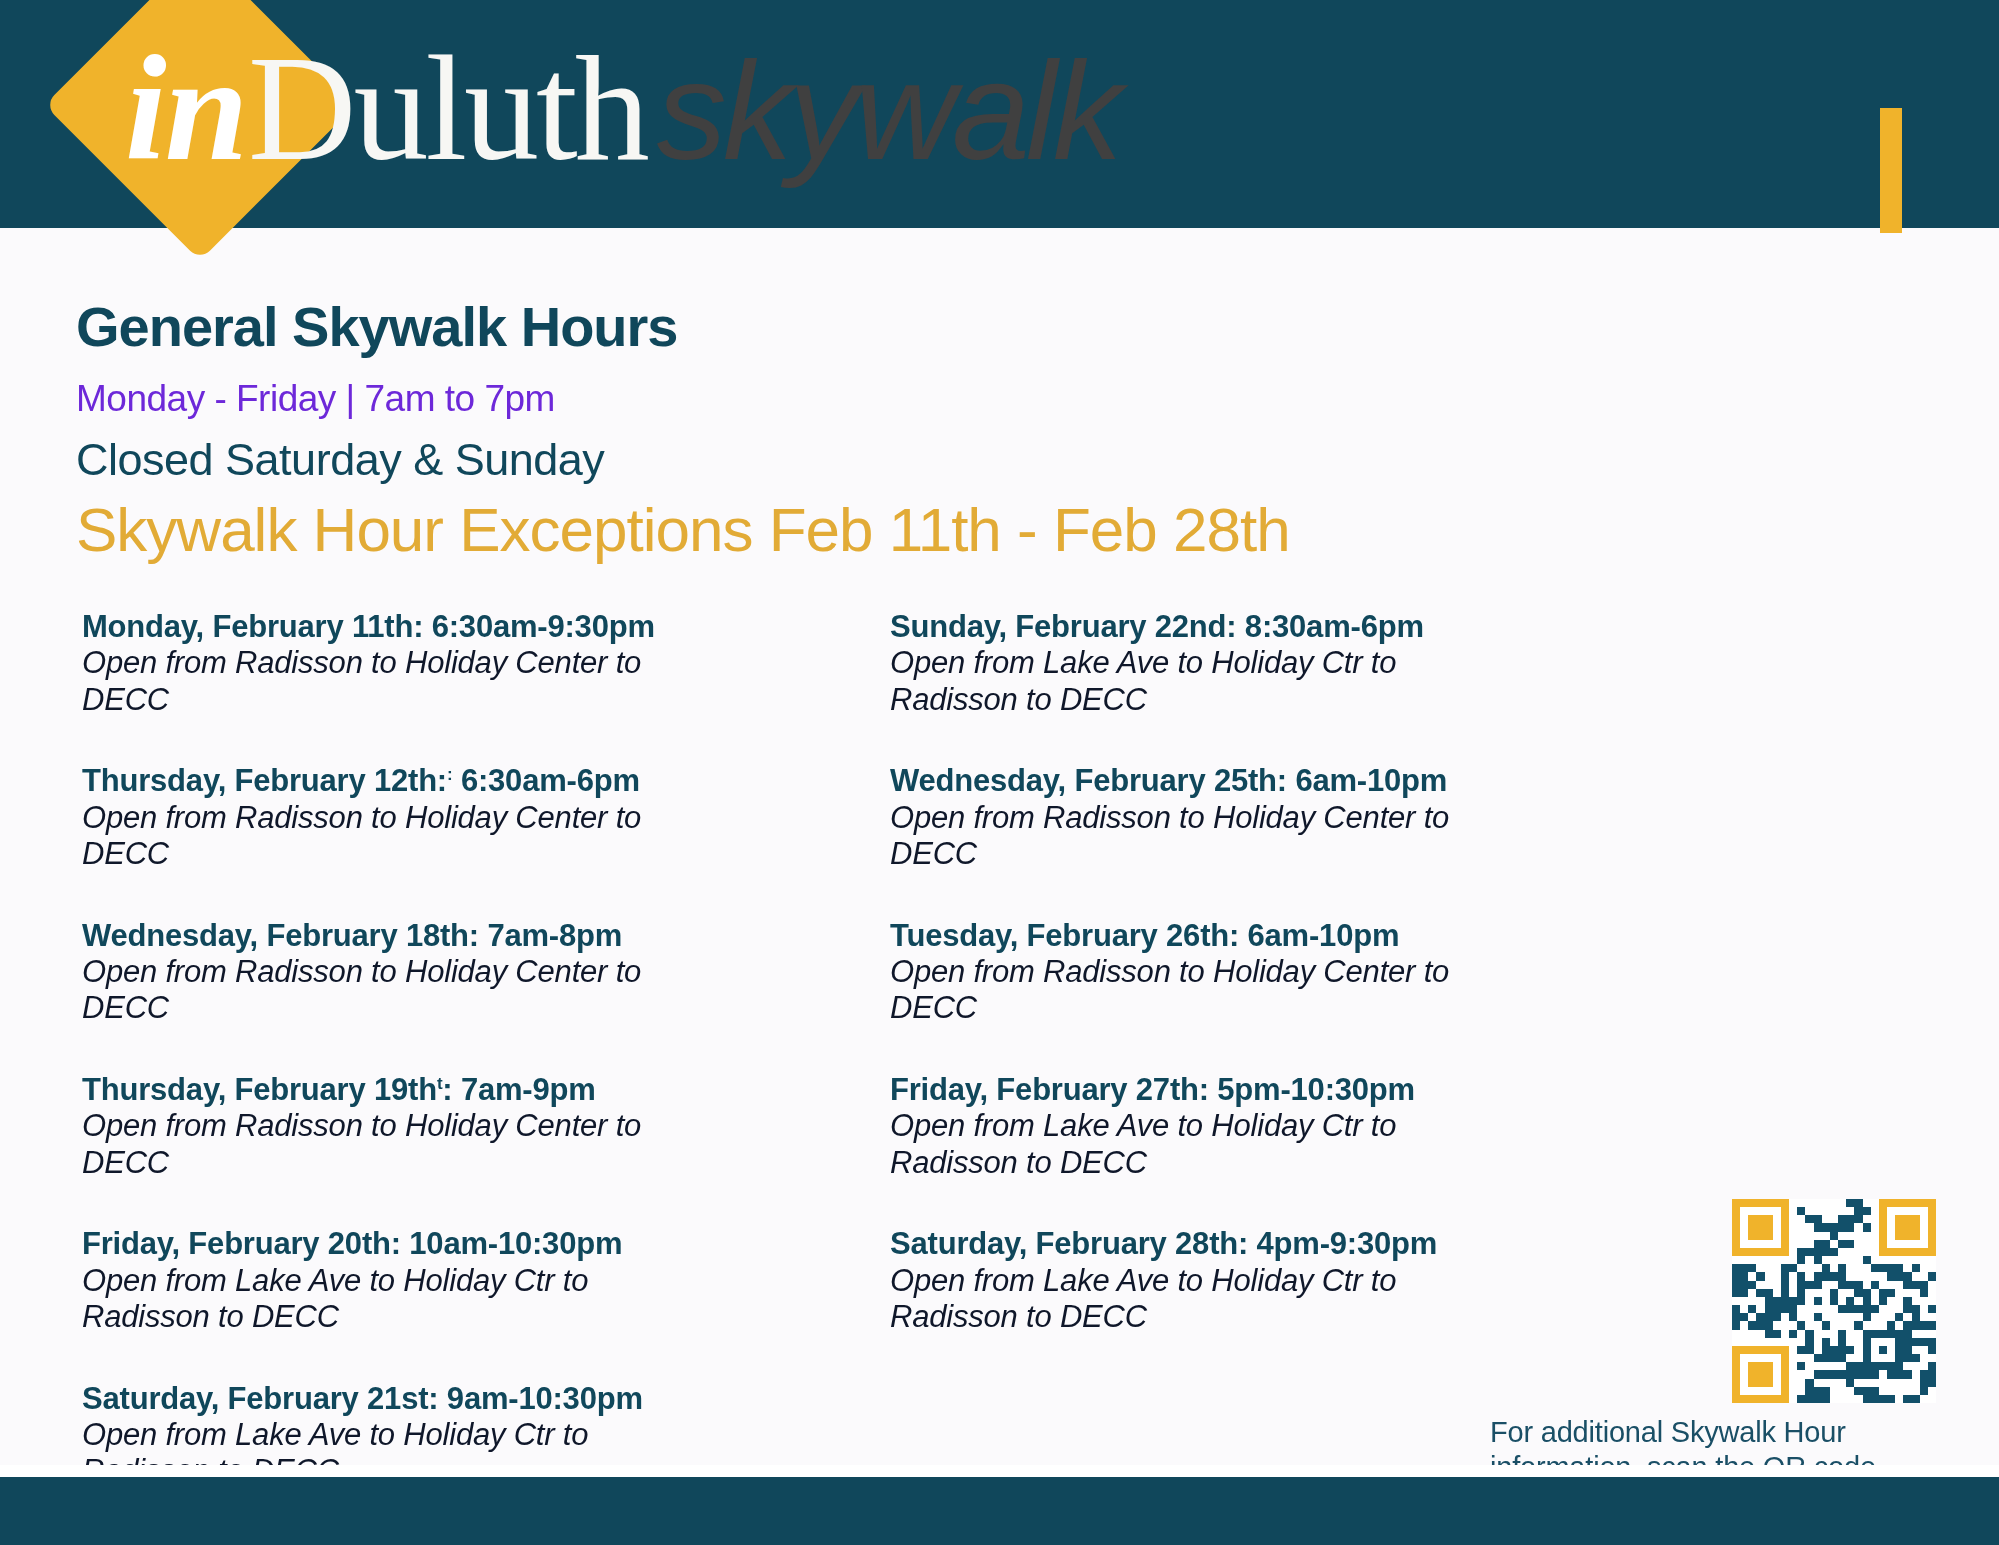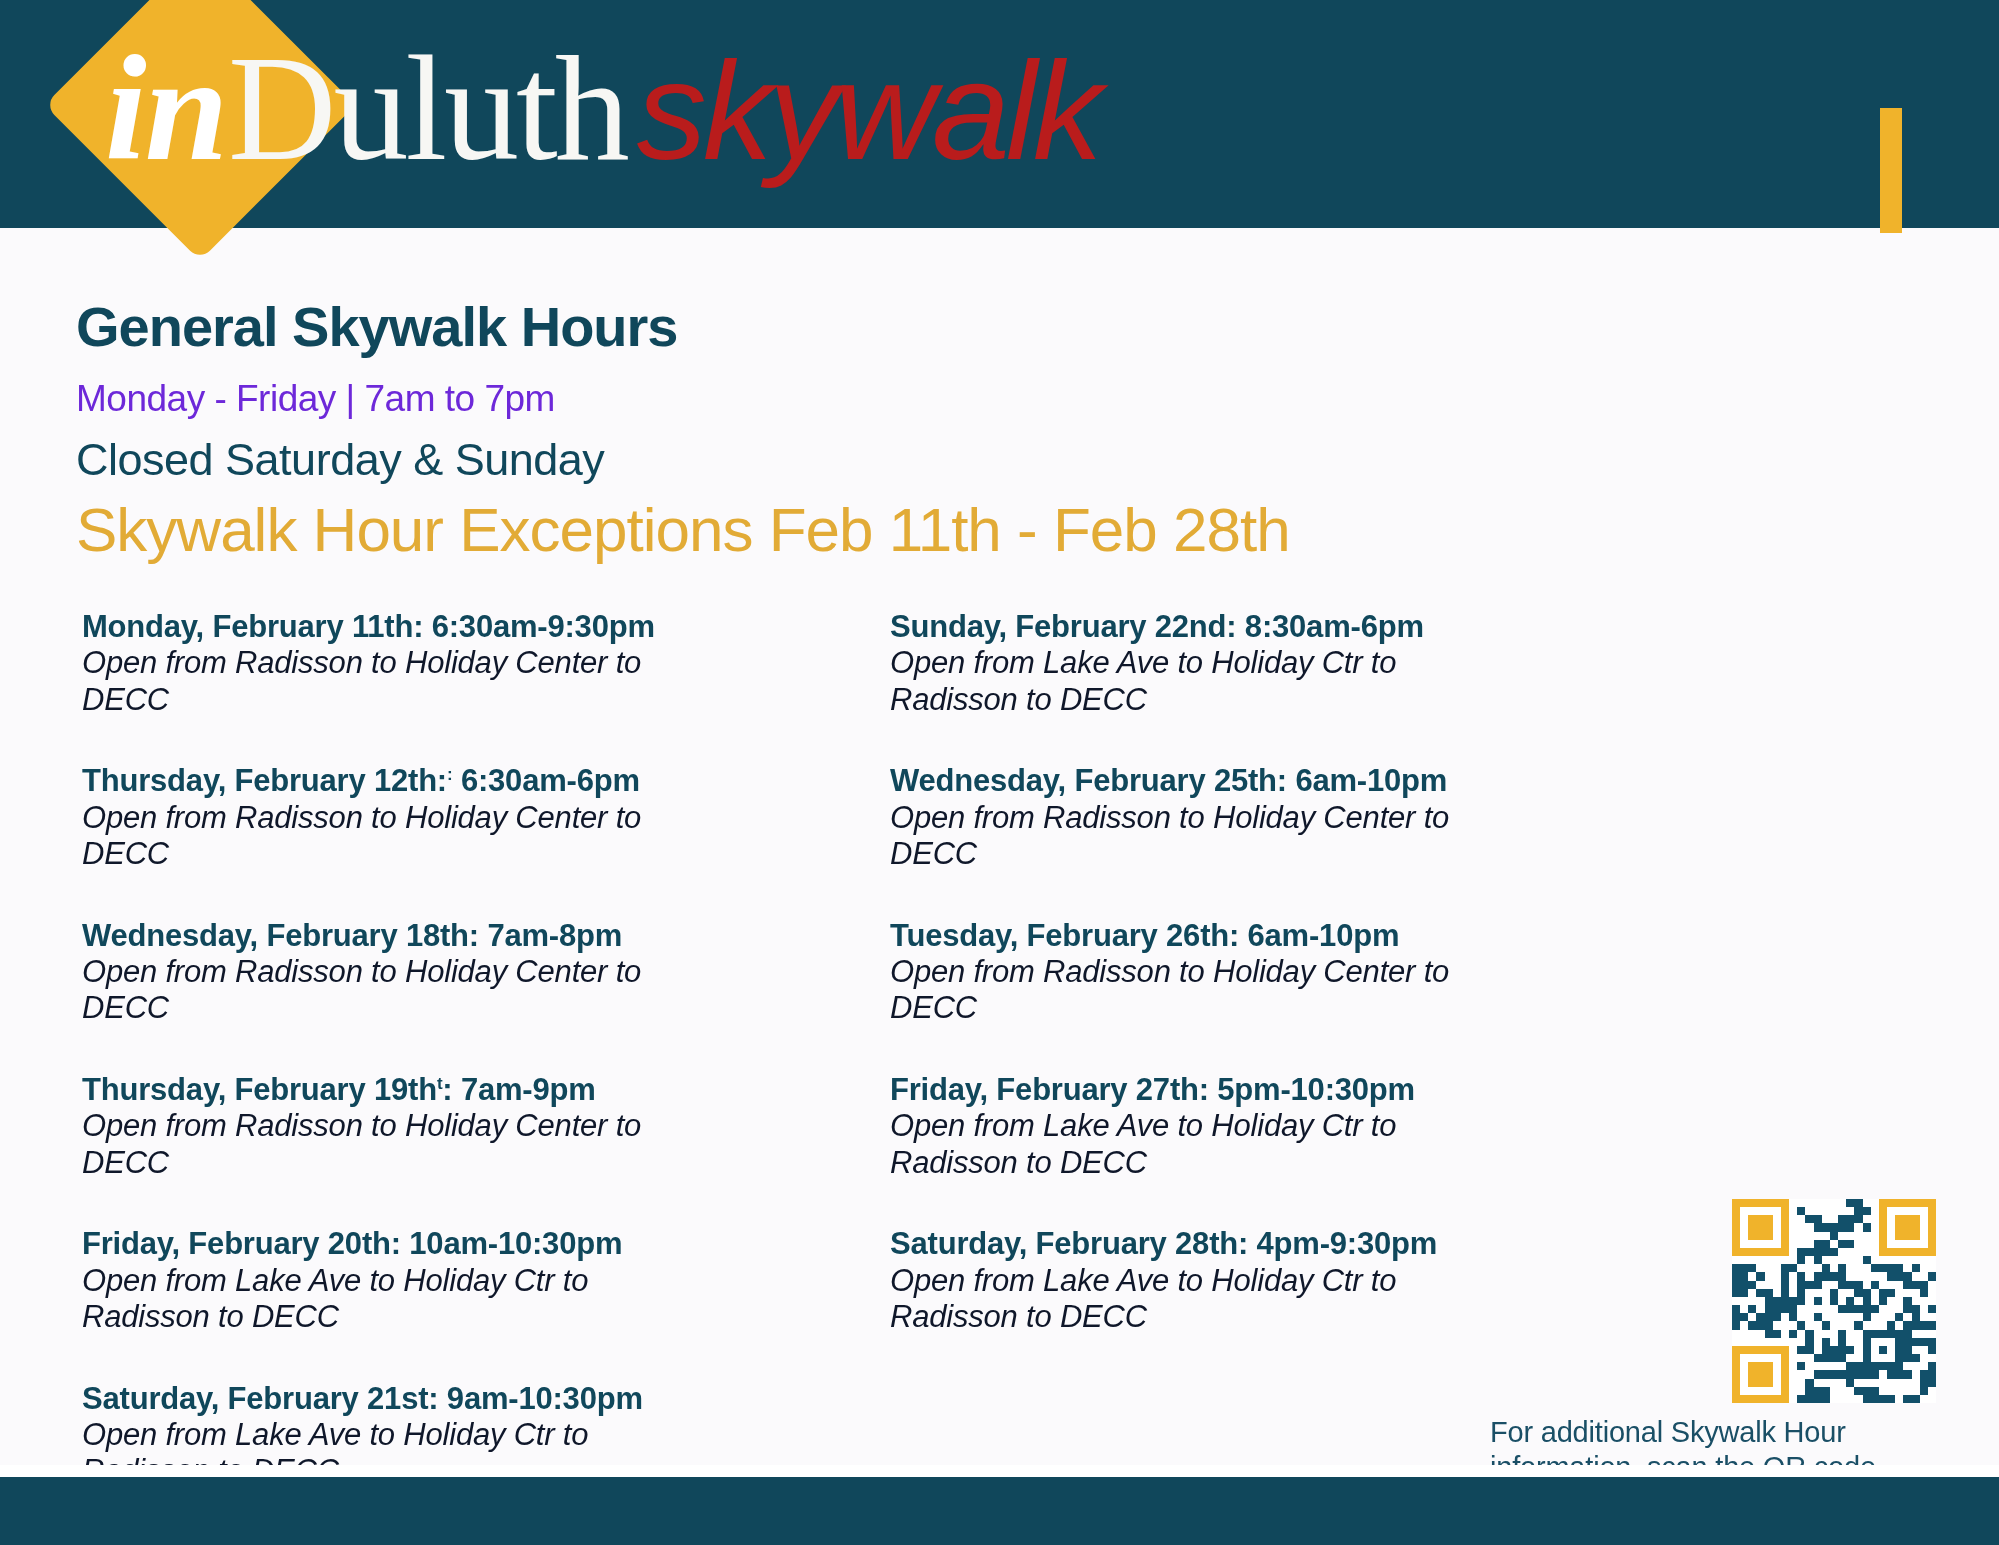--- a/index.html
+++ b/index.html
@@ -47,34 +47,35 @@
     white-space: nowrap;
     z-index: 5;
   }
   .logo-in {
     font-family: "Liberation Serif", serif;
     font-style: italic;
     font-weight: bold;
     font-size: 150px;
     color: #ffffff;
     letter-spacing: -2px;
+    margin-left: 20px;
   }
   .logo-duluth {
     font-family: "Liberation Serif", serif;
     font-weight: normal;
     font-size: 150px;
     color: #f7f7f4;
     letter-spacing: -3px;
     margin-left: 2px;
   }
   .logo-skywalk {
     font-family: "Liberation Sans", sans-serif;
     font-style: italic;
     font-size: 140px;
-    color: #b91c1c;
+    color: #404040;
     letter-spacing: -4px;
     margin-left: 10px;
   }
   .header-tick {
     position: absolute;
     left: 1880px;
     top: 108px;
     width: 22px;
     height: 125px;
     background: #f0b32b;

